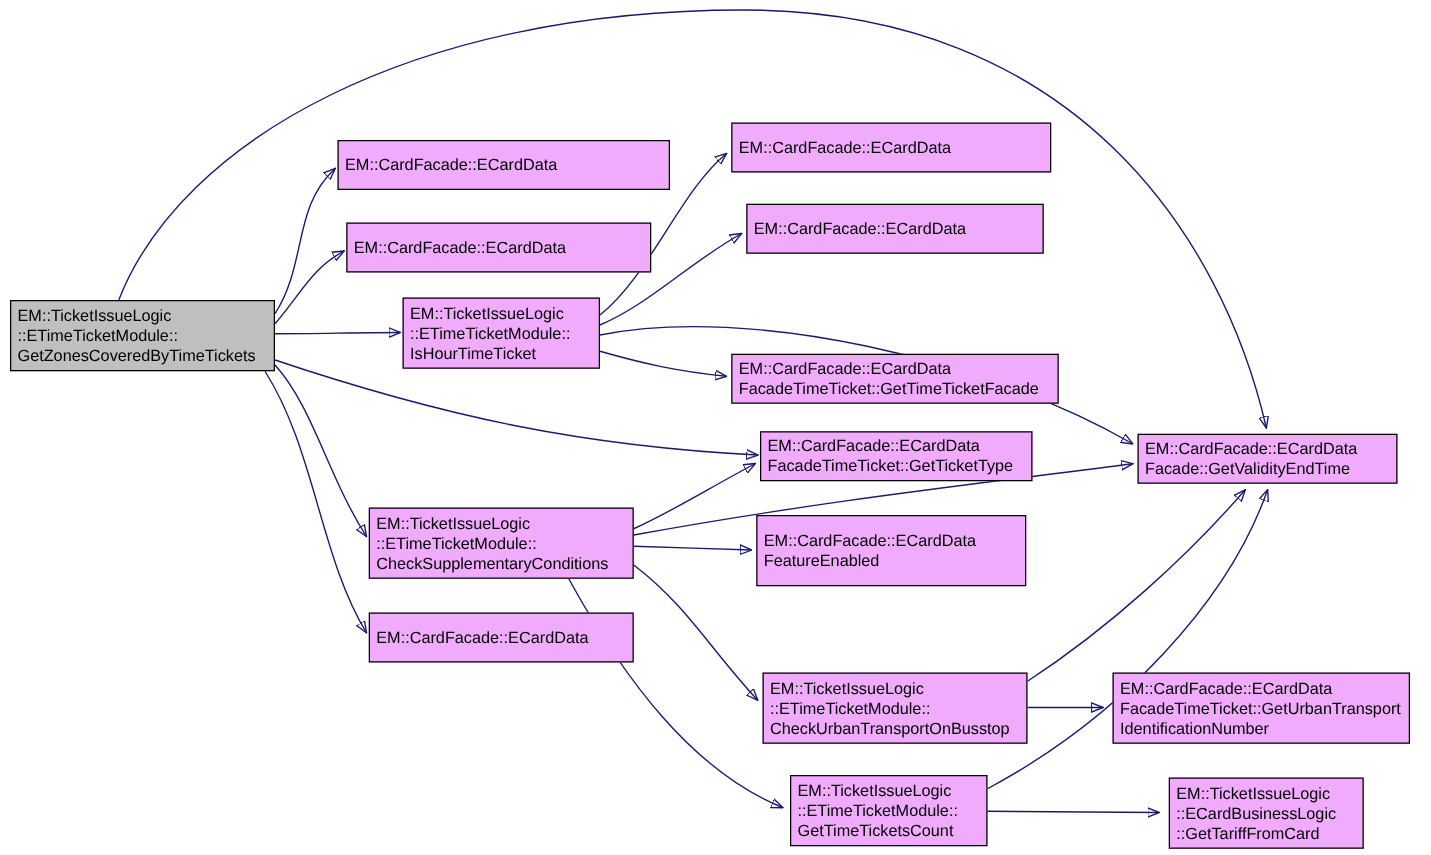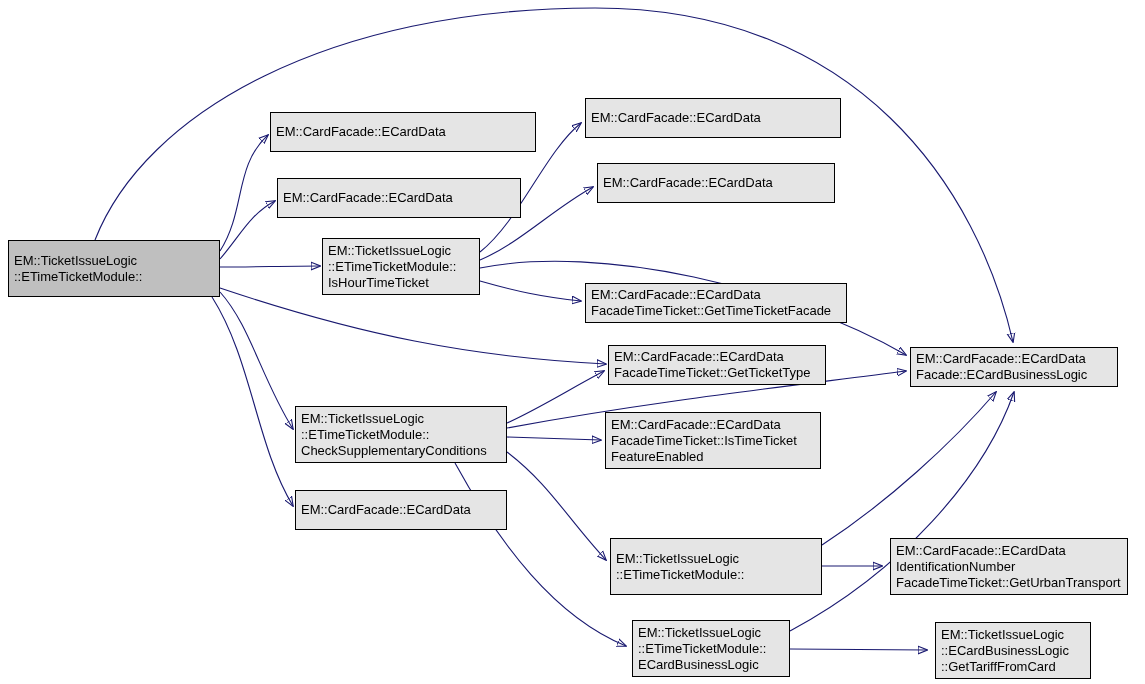--- a/index.html
+++ b/index.html
@@ -8,21 +8,21 @@
     width:1145px;height:684px;
     background:#ffffff;
     font-family:"Liberation Sans", sans-serif;
     overflow:hidden;
   }
   .edges{position:absolute;left:0;top:0;width:1145px;height:684px;}
   .edges path{fill:none;stroke:#191970;stroke-width:1.1;}
   .node{
     position:absolute;
     box-sizing:border-box;
-    background:#e5e5e5;
+    background:#f0abfc;
     border:1px solid #000000;
     color:#000000;
     font-size:13px;
     line-height:16px;
     padding:2px 5px;
     white-space:nowrap;
     display:flex;
     flex-direction:column;
     justify-content:center;
     cursor:pointer;
@@ -59,20 +59,21 @@
     <path d="M455,463 C500,545 555,617 626,646" marker-end="url(#arrow)"></path>
     <path d="M822,566 C842,566 862,566 882,566" marker-end="url(#arrow)"></path>
     <path d="M822,545 C888,502 952,443 996,392" marker-end="url(#arrow)"></path>
     <path d="M790,649 C836,649 882,650 927,650" marker-end="url(#arrow)"></path>
     <path d="M790,631 C900,572 984,478 1014,392" marker-end="url(#arrow)"></path>
   </svg>
 
   <div class="node root" style="left:8px;top:240px;width:212px;height:57px;">
     <span>EM::TicketIssueLogic</span>
     <span>::ETimeTicketModule::</span>
+    <span>GetZonesCoveredByTimeTickets</span>
   </div>
 
   <div class="node" style="left:270px;top:112px;width:266px;height:40px;">
     <span>EM::CardFacade::ECardData</span>
   </div>
 
   <div class="node" style="left:277px;top:178px;width:244px;height:40px;">
     <span>EM::CardFacade::ECardData</span>
   </div>
 
@@ -101,48 +102,48 @@
   </div>
 
   <div class="node" style="left:295px;top:406px;width:212px;height:57px;">
     <span>EM::TicketIssueLogic</span>
     <span>::ETimeTicketModule::</span>
     <span>CheckSupplementaryConditions</span>
   </div>
 
   <div class="node" style="left:605px;top:412px;width:216px;height:57px;">
     <span>EM::CardFacade::ECardData</span>
-    <span>FacadeTimeTicket::IsTimeTicket</span>
     <span>FeatureEnabled</span>
   </div>
 
   <div class="node" style="left:295px;top:490px;width:212px;height:40px;">
     <span>EM::CardFacade::ECardData</span>
   </div>
 
   <div class="node" style="left:910px;top:347px;width:208px;height:40px;">
     <span>EM::CardFacade::ECardData</span>
-    <span>Facade::ECardBusinessLogic</span>
+    <span>Facade::GetValidityEndTime</span>
   </div>
 
   <div class="node" style="left:610px;top:538px;width:212px;height:57px;">
     <span>EM::TicketIssueLogic</span>
     <span>::ETimeTicketModule::</span>
+    <span>CheckUrbanTransportOnBusstop</span>
   </div>
 
   <div class="node" style="left:890px;top:538px;width:238px;height:57px;">
     <span>EM::CardFacade::ECardData</span>
+    <span>FacadeTimeTicket::GetUrbanTransport</span>
     <span>IdentificationNumber</span>
-    <span>FacadeTimeTicket::GetUrbanTransport</span>
   </div>
 
   <div class="node" style="left:632px;top:620px;width:158px;height:57px;">
     <span>EM::TicketIssueLogic</span>
     <span>::ETimeTicketModule::</span>
-    <span>ECardBusinessLogic</span>
+    <span>GetTimeTicketsCount</span>
   </div>
 
   <div class="node" style="left:935px;top:622px;width:156px;height:57px;">
     <span>EM::TicketIssueLogic</span>
     <span>::ECardBusinessLogic</span>
     <span>::GetTariffFromCard</span>
   </div>
 
 </div>
 

